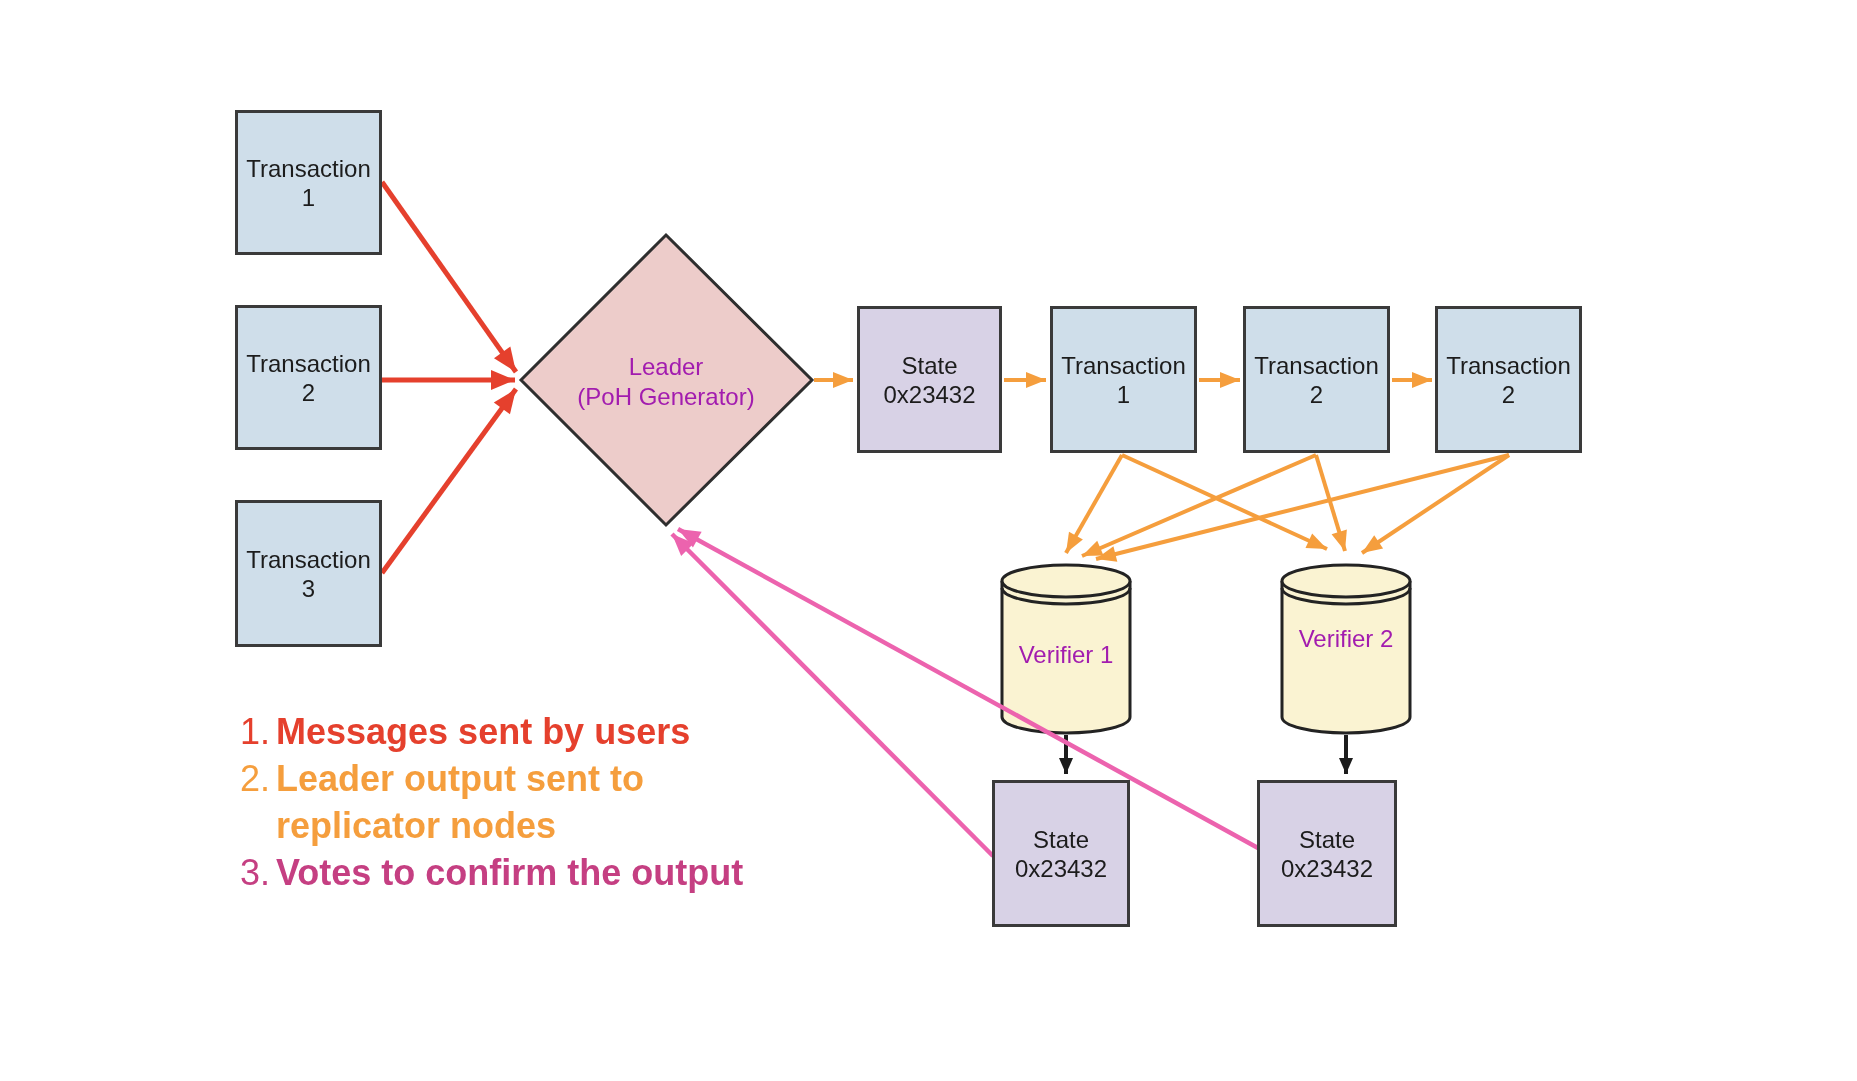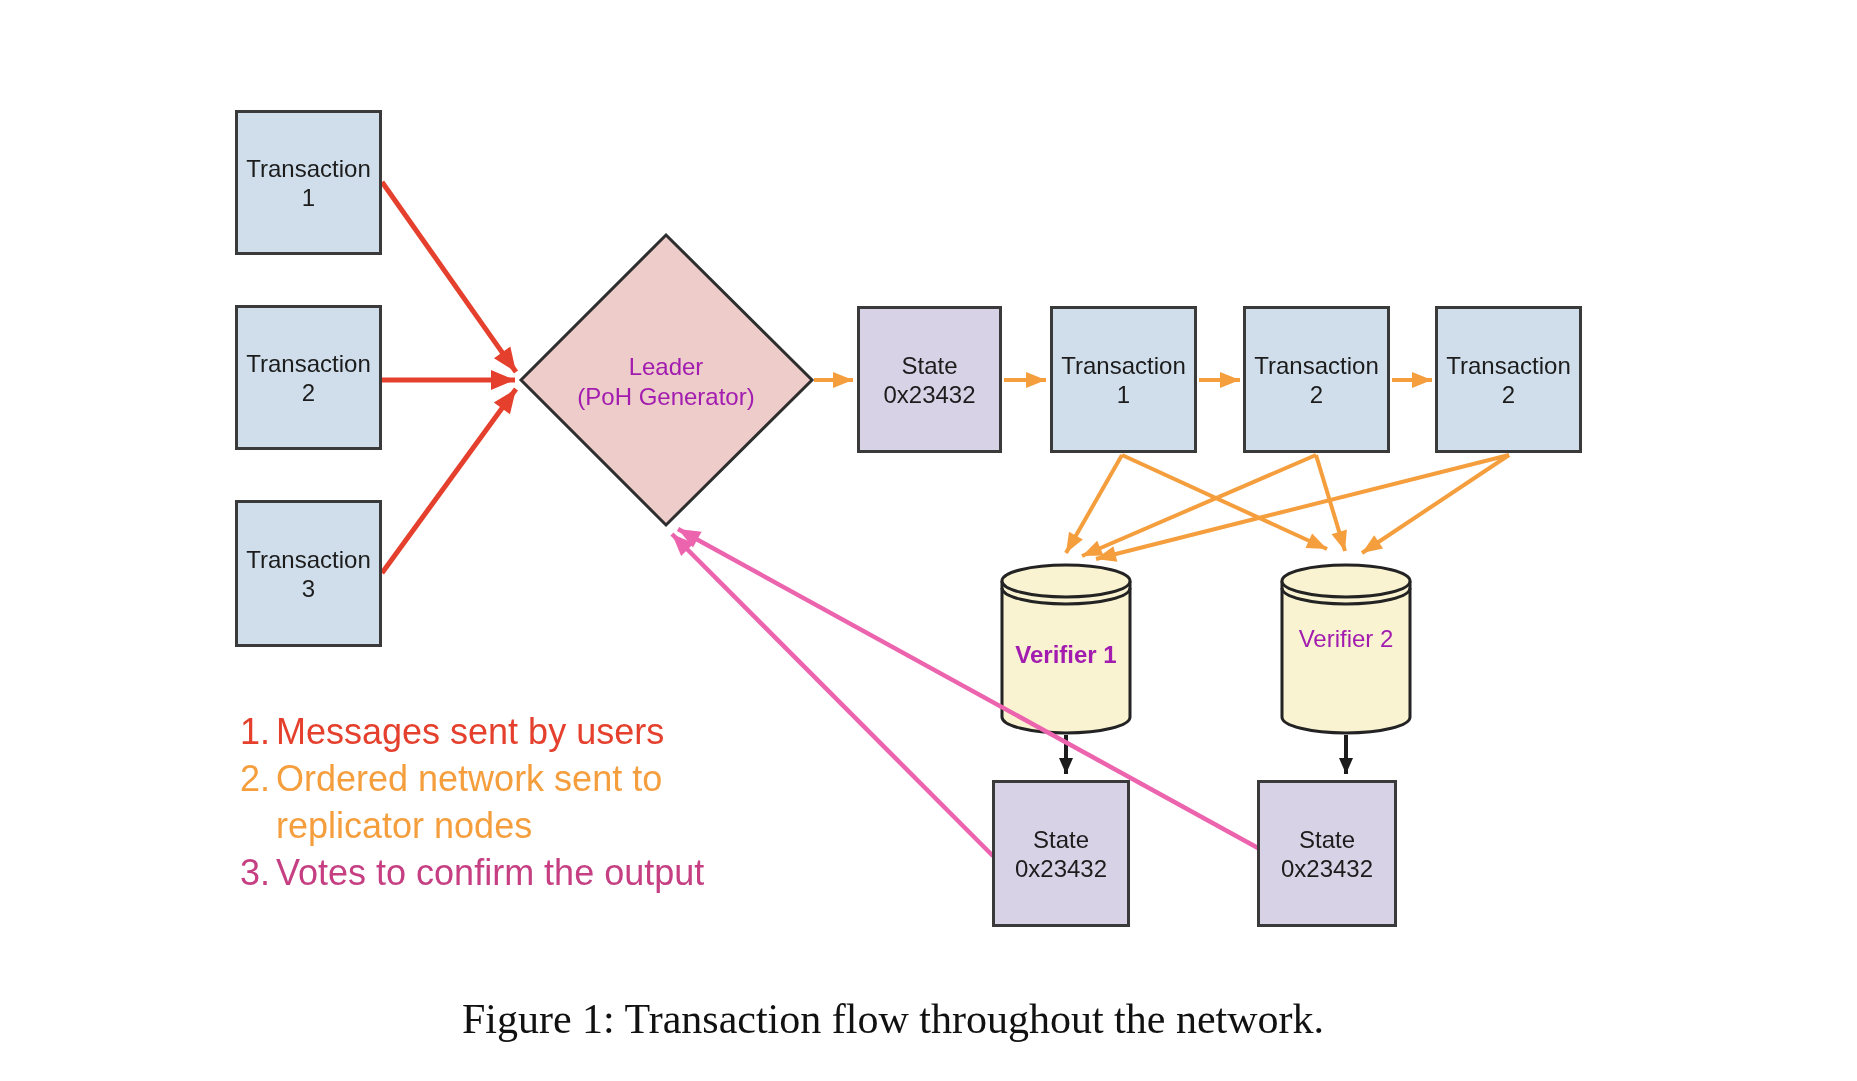--- a/index.html
+++ b/index.html
@@ -28,27 +28,27 @@
   #c2{left:1243px;top:306px;width:147px;height:147px;}
   #c3{left:1435px;top:306px;width:147px;height:147px;}
   #sa{left:992px;top:780px;width:138px;height:147px;}
   #sb{left:1257px;top:780px;width:140px;height:147px;}
   
   .shape-label{
     position:absolute;text-align:center;white-space:pre-line;
     color:#a21caf;font-size:24px;line-height:30px;
   }
   #leader-label{left:546px;top:352px;width:240px;}
-  #v1-label{left:986px;top:640px;width:160px;font-weight:700;}
+  #v1-label{left:986px;top:640px;width:160px;font-weight:400;}
   #v2-label{left:1266px;top:624px;width:160px;font-weight:400;}
   
   .legend{position:absolute;left:240px;top:708px;}
   .legend-item{display:flex;font-size:36px;line-height:47px;font-weight:400;}
   .legend-num{flex:0 0 36px;}
-  .legend-text{width:500px;}
+  .legend-text{width:500px;font-weight:bold;}
   
   .caption{
     position:absolute;left:0;top:994px;width:1786px;
     text-align:center;color:#111111;
     font-family:"Liberation Serif", serif;font-size:42px;line-height:50px;
   }
   
   line.red{stroke-width:5px;}
   line.orange{stroke-width:4px;}
   line.pink{stroke-width:4.5px;}
@@ -139,23 +139,22 @@
   <div class="node bold" id="sb" style="background-color: rgb(216, 210, 230);">State
 0x23432</div>
 
   <div class="legend">
     <div class="legend-item" style="color: rgb(229, 64, 45);">
       <span class="legend-num">1.</span>
       <span class="legend-text">Messages sent by users</span>
     </div>
     <div class="legend-item" style="color: rgb(245, 158, 61);">
       <span class="legend-num">2.</span>
-      <span class="legend-text">Ordered network sent to replicator nodes</span>
+      <span class="legend-text">Leader output sent to replicator nodes</span>
     </div>
     <div class="legend-item" style="color: rgb(197, 63, 130);">
       <span class="legend-num">3.</span>
       <span class="legend-text">Votes to confirm the output</span>
     </div>
   </div>
 
-  <div class="caption">Figure 1: Transaction flow throughout the network.</div>
 
 </div>
 
 </body></html>

